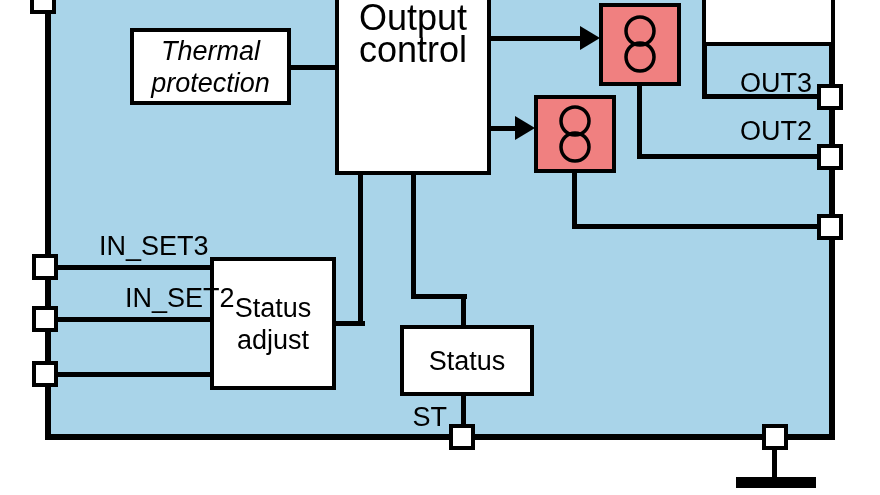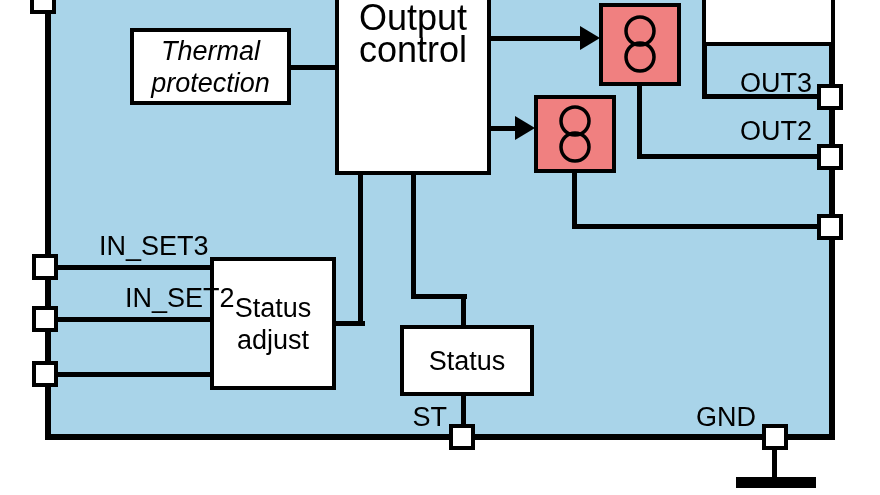--- a/index.html
+++ b/index.html
@@ -150,15 +150,14 @@
   <div class="pin" style="left:817px;top:144px;"></div>
   <div class="pin" style="left:817px;top:214px;"></div>
   <div class="pin" style="left:449px;top:424px;"></div>
   <div class="pin" style="left:762px;top:424px;"></div>
 
   <div class="lbl" style="left:75px;top:231px;margin-left:24px;">IN_SET3</div>
   <div class="lbl" style="left:89px;top:283px;margin-left:36px;">IN_SET2</div>
   <div class="lbl right" style="left:690px;top:68px;width:122px;">OUT3</div>
   <div class="lbl right" style="left:690px;top:116px;width:122px;">OUT2</div>
   <div class="lbl right" style="left:385px;top:402px;width:62px;">ST</div>
-  <div class="lbl right" style="left:668px;top:402px;width:88px;">GND</div>
 
 </div>
 
 </body></html>

